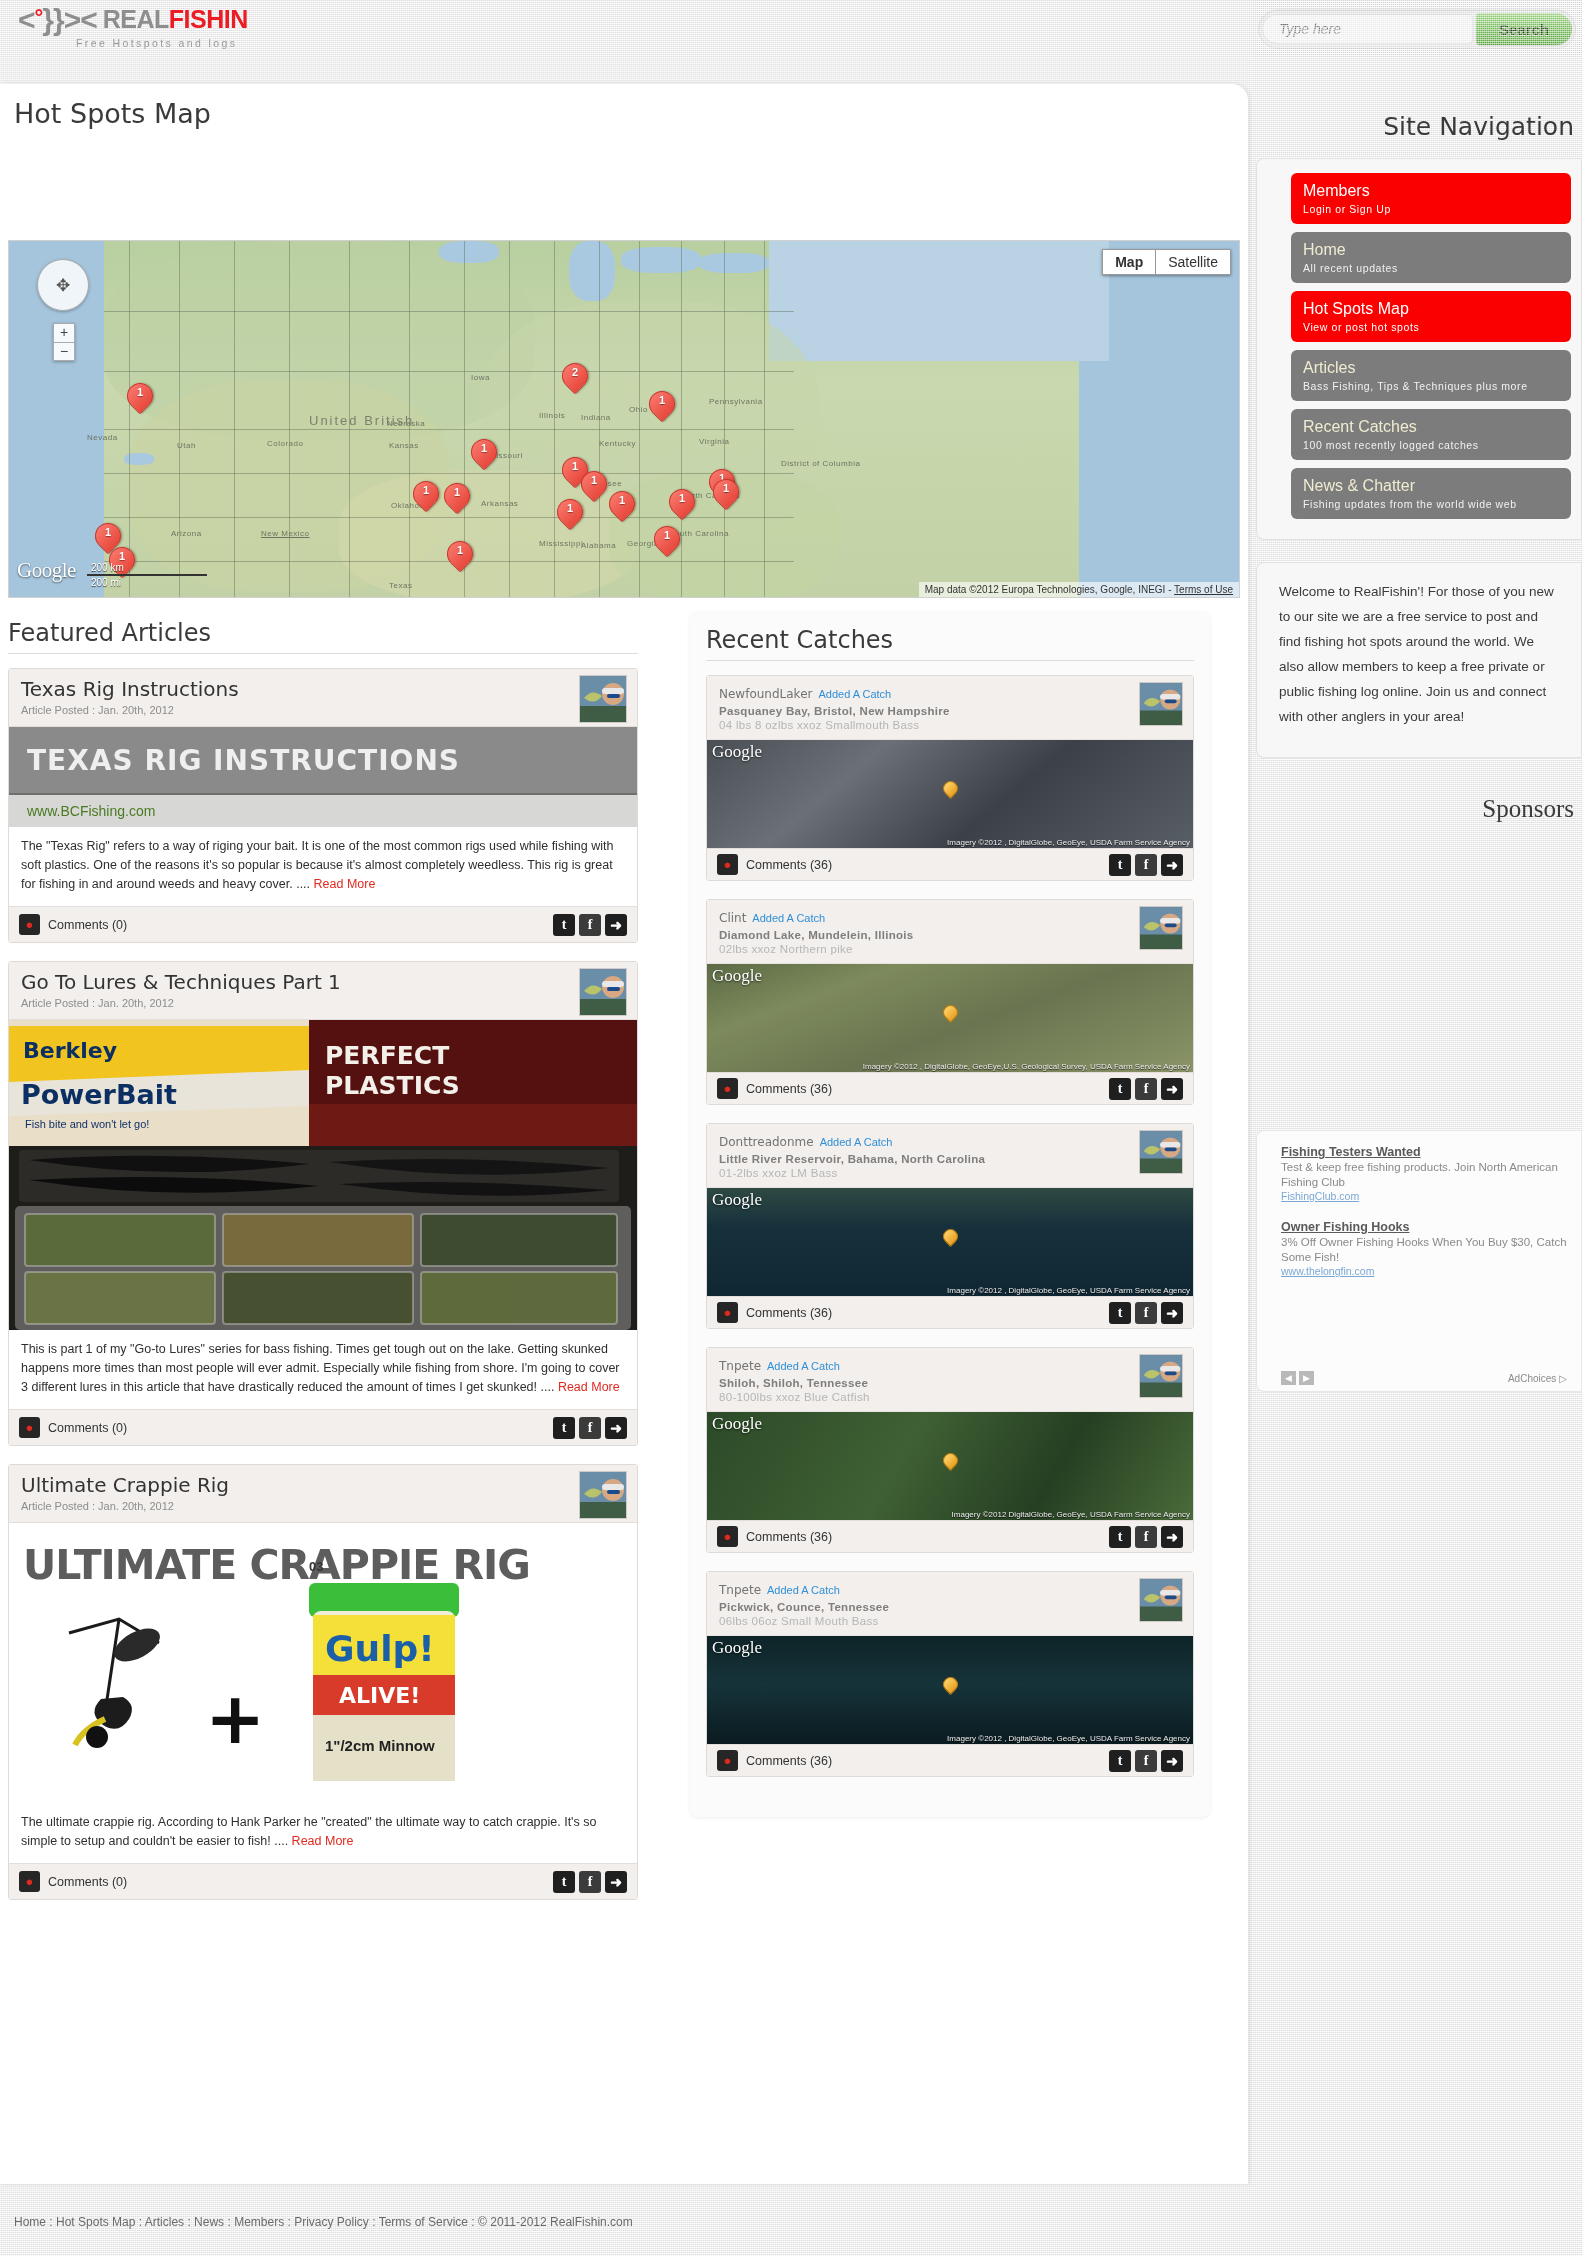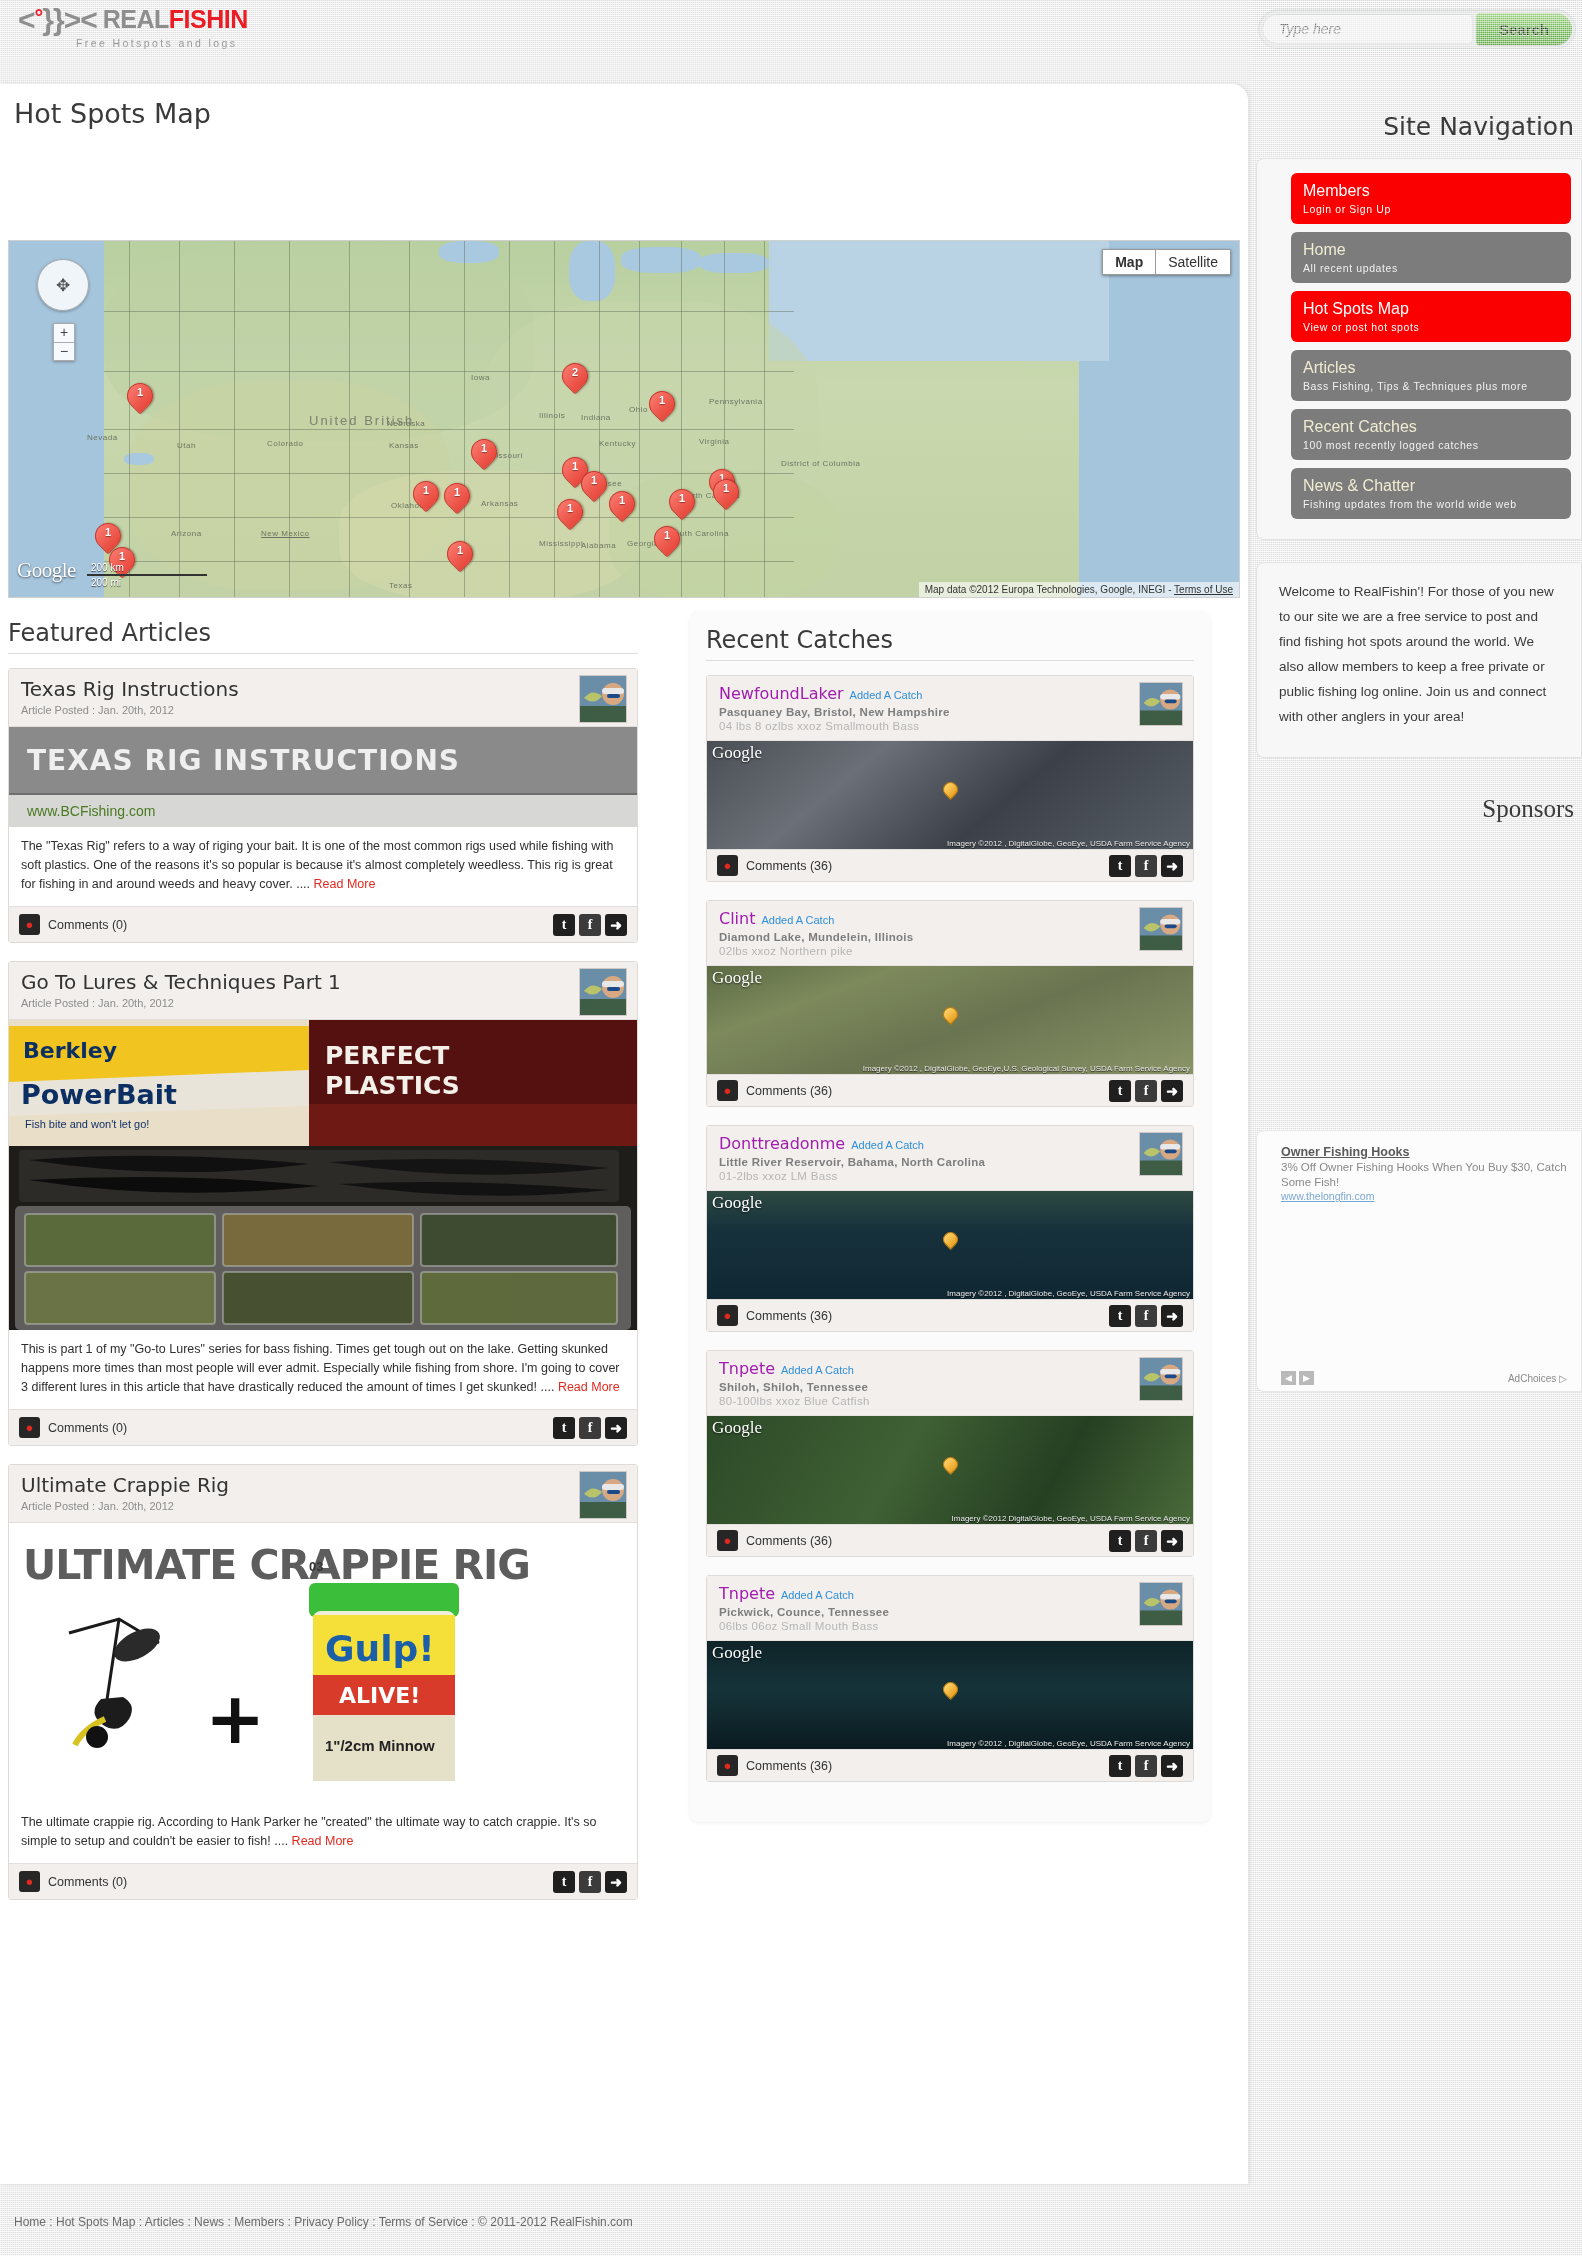--- a/index.html
+++ b/index.html
@@ -226,21 +226,21 @@
     box-shadow:0 1px 4px rgba(0,0,0,.07);
   }
   .catch {
     border:1px solid #dedad7; background:#fff; margin-bottom:18px; border-radius:3px;
   }
   .catch-head {
     background:#f2efed; padding:8px 12px; position:relative; min-height:56px;
     border-bottom:1px solid #e8e3e0;
   }
   .catch-user {
-    font-size:16px; color:#a21caf; font-family:"DejaVu Sans", sans-serif;
+    font-size:12px; color:#737373; font-family:"DejaVu Sans", sans-serif;
     display:inline-block;
   }
   .catch-action { font-size:11px; color:#2f8fd8; margin-left:6px; }
   .catch-loc { font-size:11.5px; color:#7e7e7e; font-weight:bold; margin-top:3px; letter-spacing:.3px;}
   .catch-fish { font-size:11.5px; color:#b6b6b6; margin-top:2px; letter-spacing:.3px;}
   .catch-thumb {
     position:absolute; right:10px; top:6px; width:44px; height:44px;
     border:1px solid #cfcac7; overflow:hidden; background:#556;
   }
   .catch-map { height:108px; position:relative; overflow:hidden; }
@@ -870,20 +870,25 @@
 
   <div id="welcome-box">
     <div id="welcome-text">Welcome to RealFishin'! For those of you new to our site we are a free service to post and find fishing hot spots around the world. We also allow members to keep a free private or public fishing log online. Join us and connect with other anglers in your area!</div>
   </div>
 
   <div id="sponsors-title">Sponsors</div>
 
   <div id="textads">
     <div id="textad-list">
         <div class="tad">
+          <div class="tad-title">Fishing Testers Wanted</div>
+          <div class="tad-desc">Test &amp; keep free fishing products. Join North American Fishing Club</div>
+          <div class="tad-url">FishingClub.com</div>
+        </div>
+        <div class="tad">
           <div class="tad-title">Owner Fishing Hooks</div>
           <div class="tad-desc">3% Off Owner Fishing Hooks When You Buy $30, Catch Some Fish!</div>
           <div class="tad-url">www.thelongfin.com</div>
         </div>
       </div>
     <div id="adchoices">
       <div class="arr-btn">◀</div>
       <div class="arr-btn">▶</div>
       <span style="margin-left:auto; display:flex; align-items:center; gap:3px;">
         <span>AdChoices</span>

